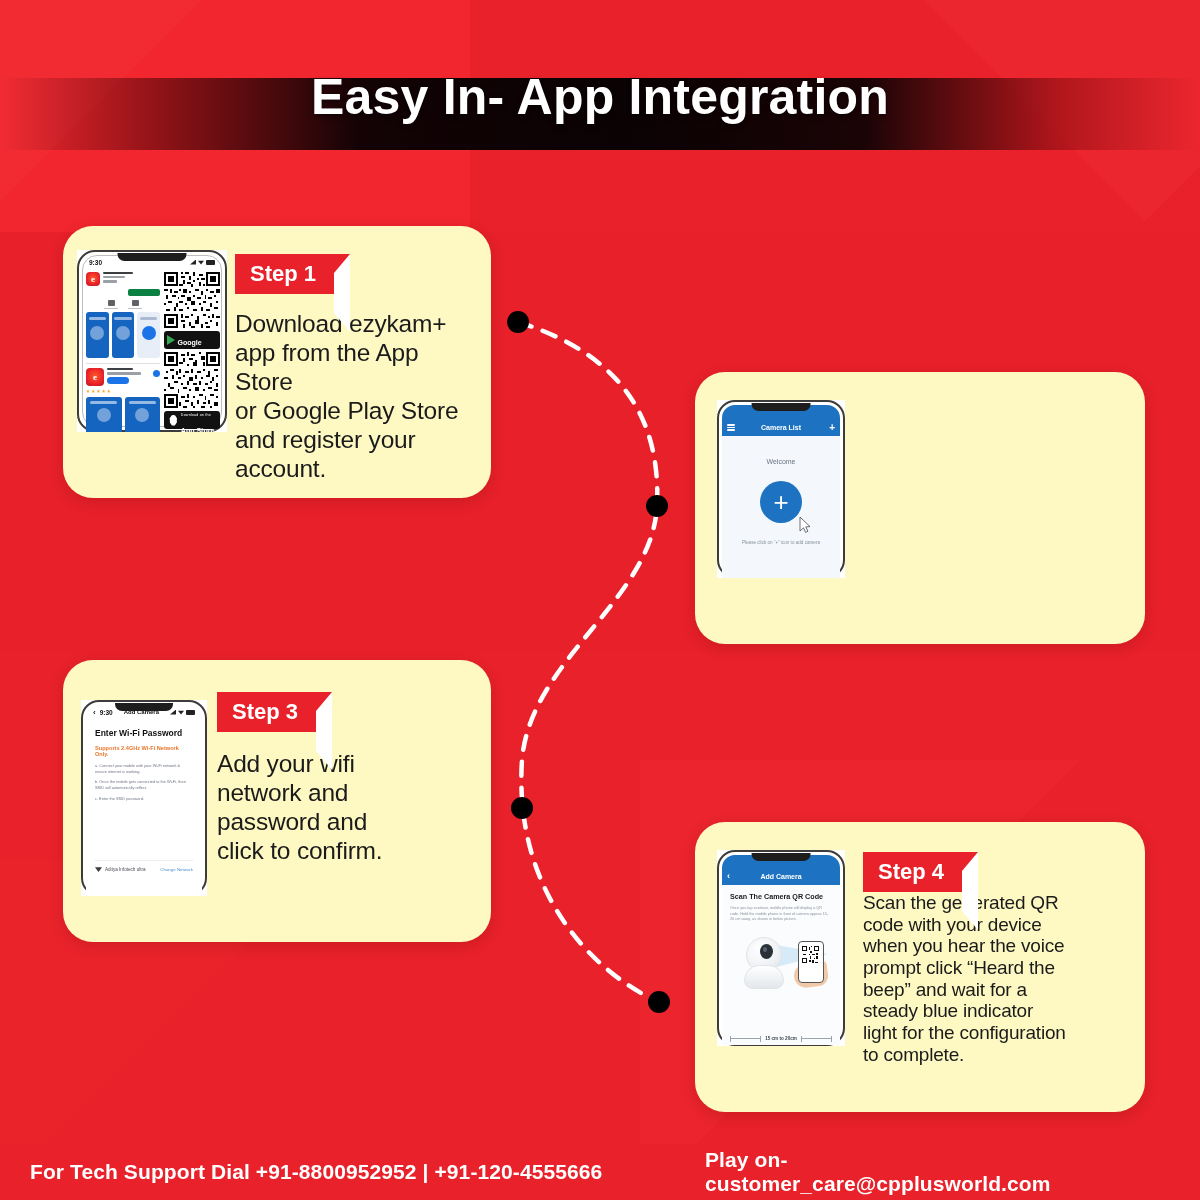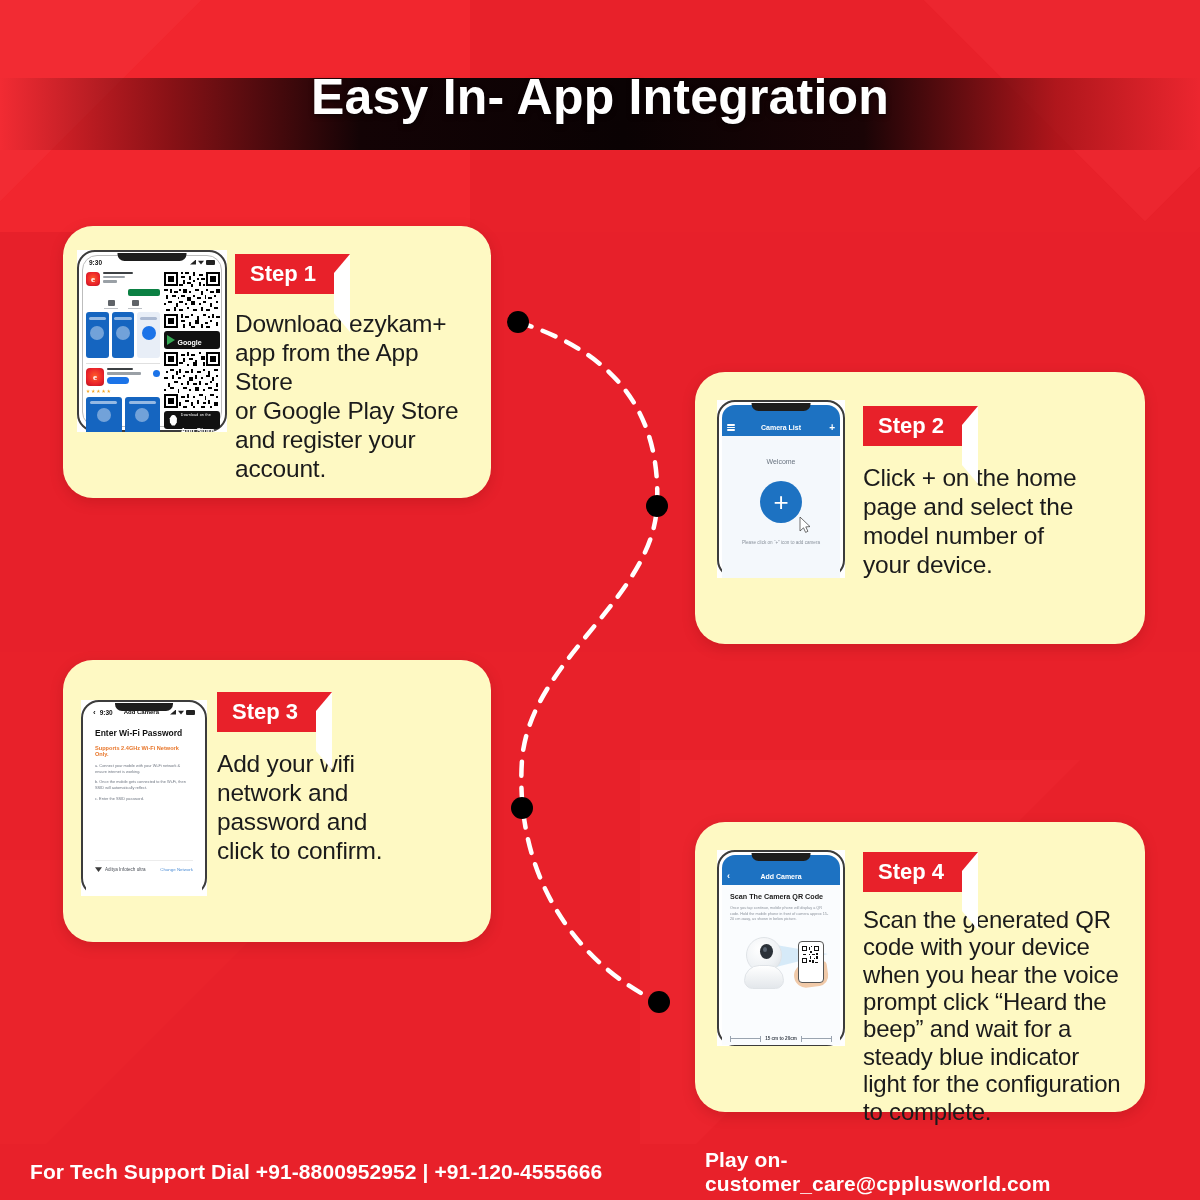--- a/index.html
+++ b/index.html
@@ -499,29 +499,20 @@
               <span>+</span>
               <svg class="cursor" viewBox="0 0 12 16">
                 <path d="M1 0 L1 14 L4.5 10.8 L6.6 15.4 L8.9 14.3 L6.8 9.9 L11 9.6 Z" fill="#ffffff" stroke="#333" stroke-width=".7"></path>
               </svg>
             </div>
             <div class="hint">Please click on “+” icon to add camera</div>
           </div>
         </div>
       </div>
     </div>
-    <div class="card-body" style="padding:34px 18px 0 18px;">
-      <span class="ribbon-wrap">
-        <span class="ribbon">Step 2</span>
-      </span>
-      <div class="step-text" style="margin-top:18px;">Click + on the home
-page and select the
-model number of
-your device.</div>
-    </div>
   </div>
 
   <div class="card" id="card3">
     <div class="card-phone" style="margin:40px 0 0 18px;">
       <div class="phone" style="width:126px;height:196px;">
         <div class="phone-shell"></div>
         <div class="notch"></div>
         <div class="phone-screen" style="background:#fff;">
           <div class="statusbar">
             <span style="display:flex;gap:4px;align-items:center;">
@@ -616,21 +607,21 @@
               <span class="ln"></span>
             </div>
           </div>
         </div>
       </div>
     </div>
     <div class="card-body" style="padding:30px 12px 0 18px;">
       <span class="ribbon-wrap">
         <span class="ribbon">Step 4</span>
       </span>
-      <div class="step-text" style="margin-top:14px;font-size:24px;line-height:1.14;">Scan the generated QR
+      <div class="step-text" style="font-size:19px;line-height:1.14;">Scan the generated QR
 code with your device
 when you hear the voice
 prompt click “Heard the
 beep” and wait for a
 steady blue indicator
 light for the configuration
 to complete.</div>
     </div>
   </div>
 

